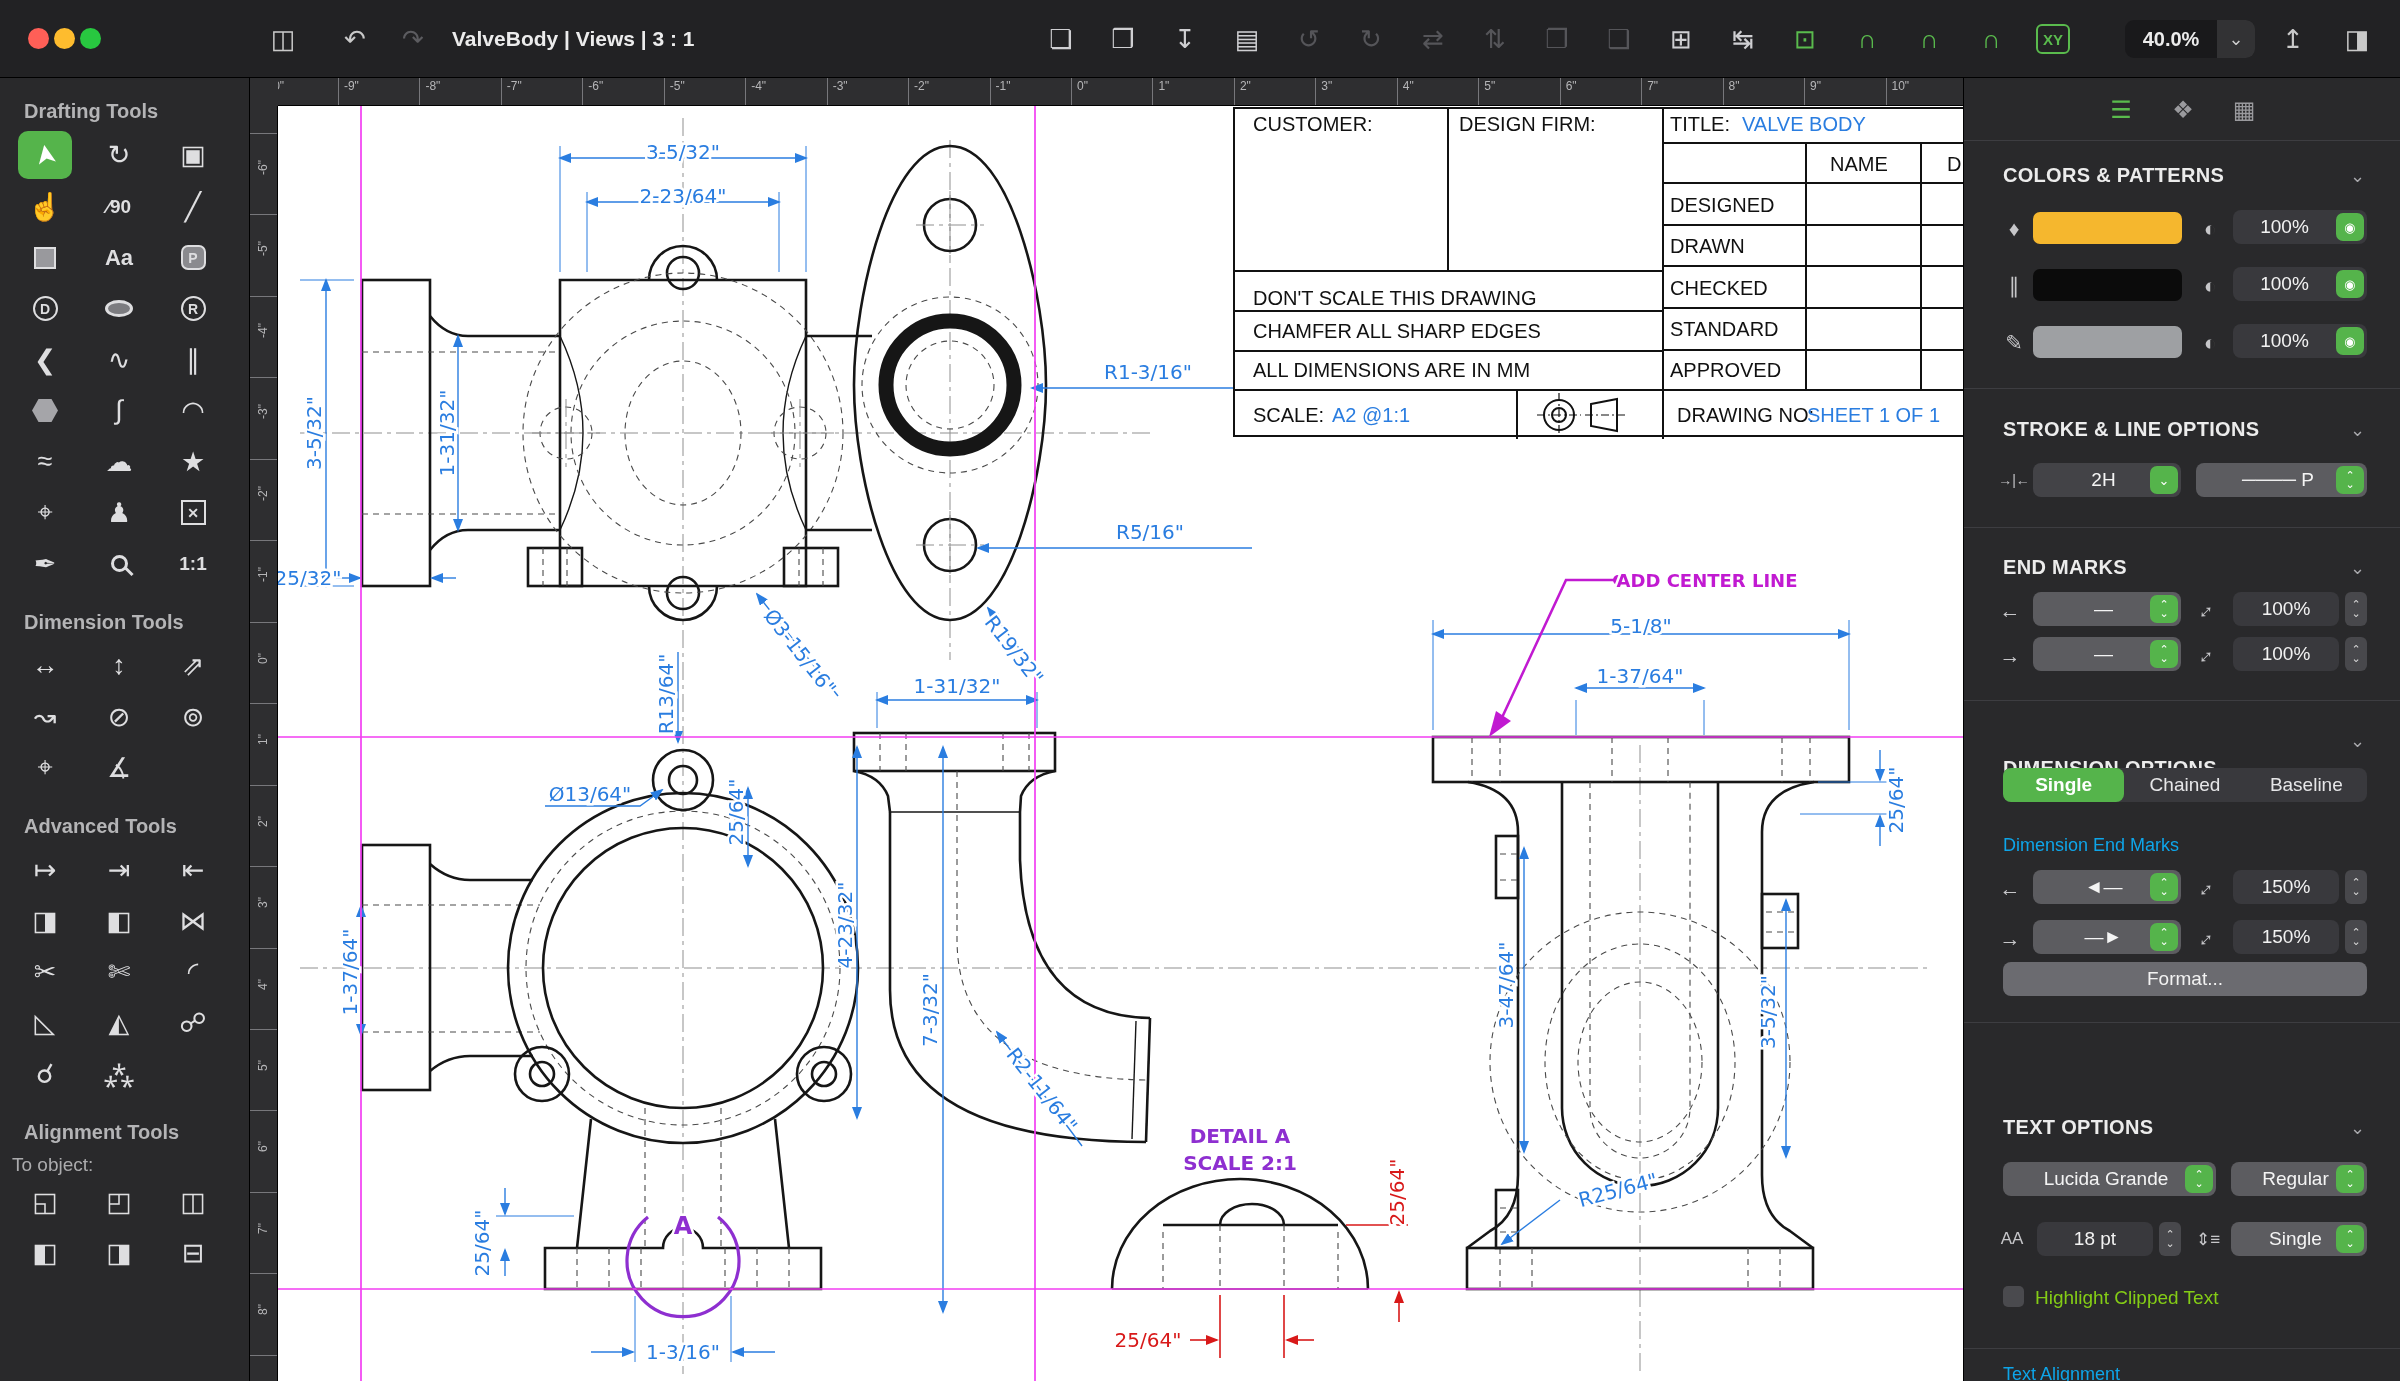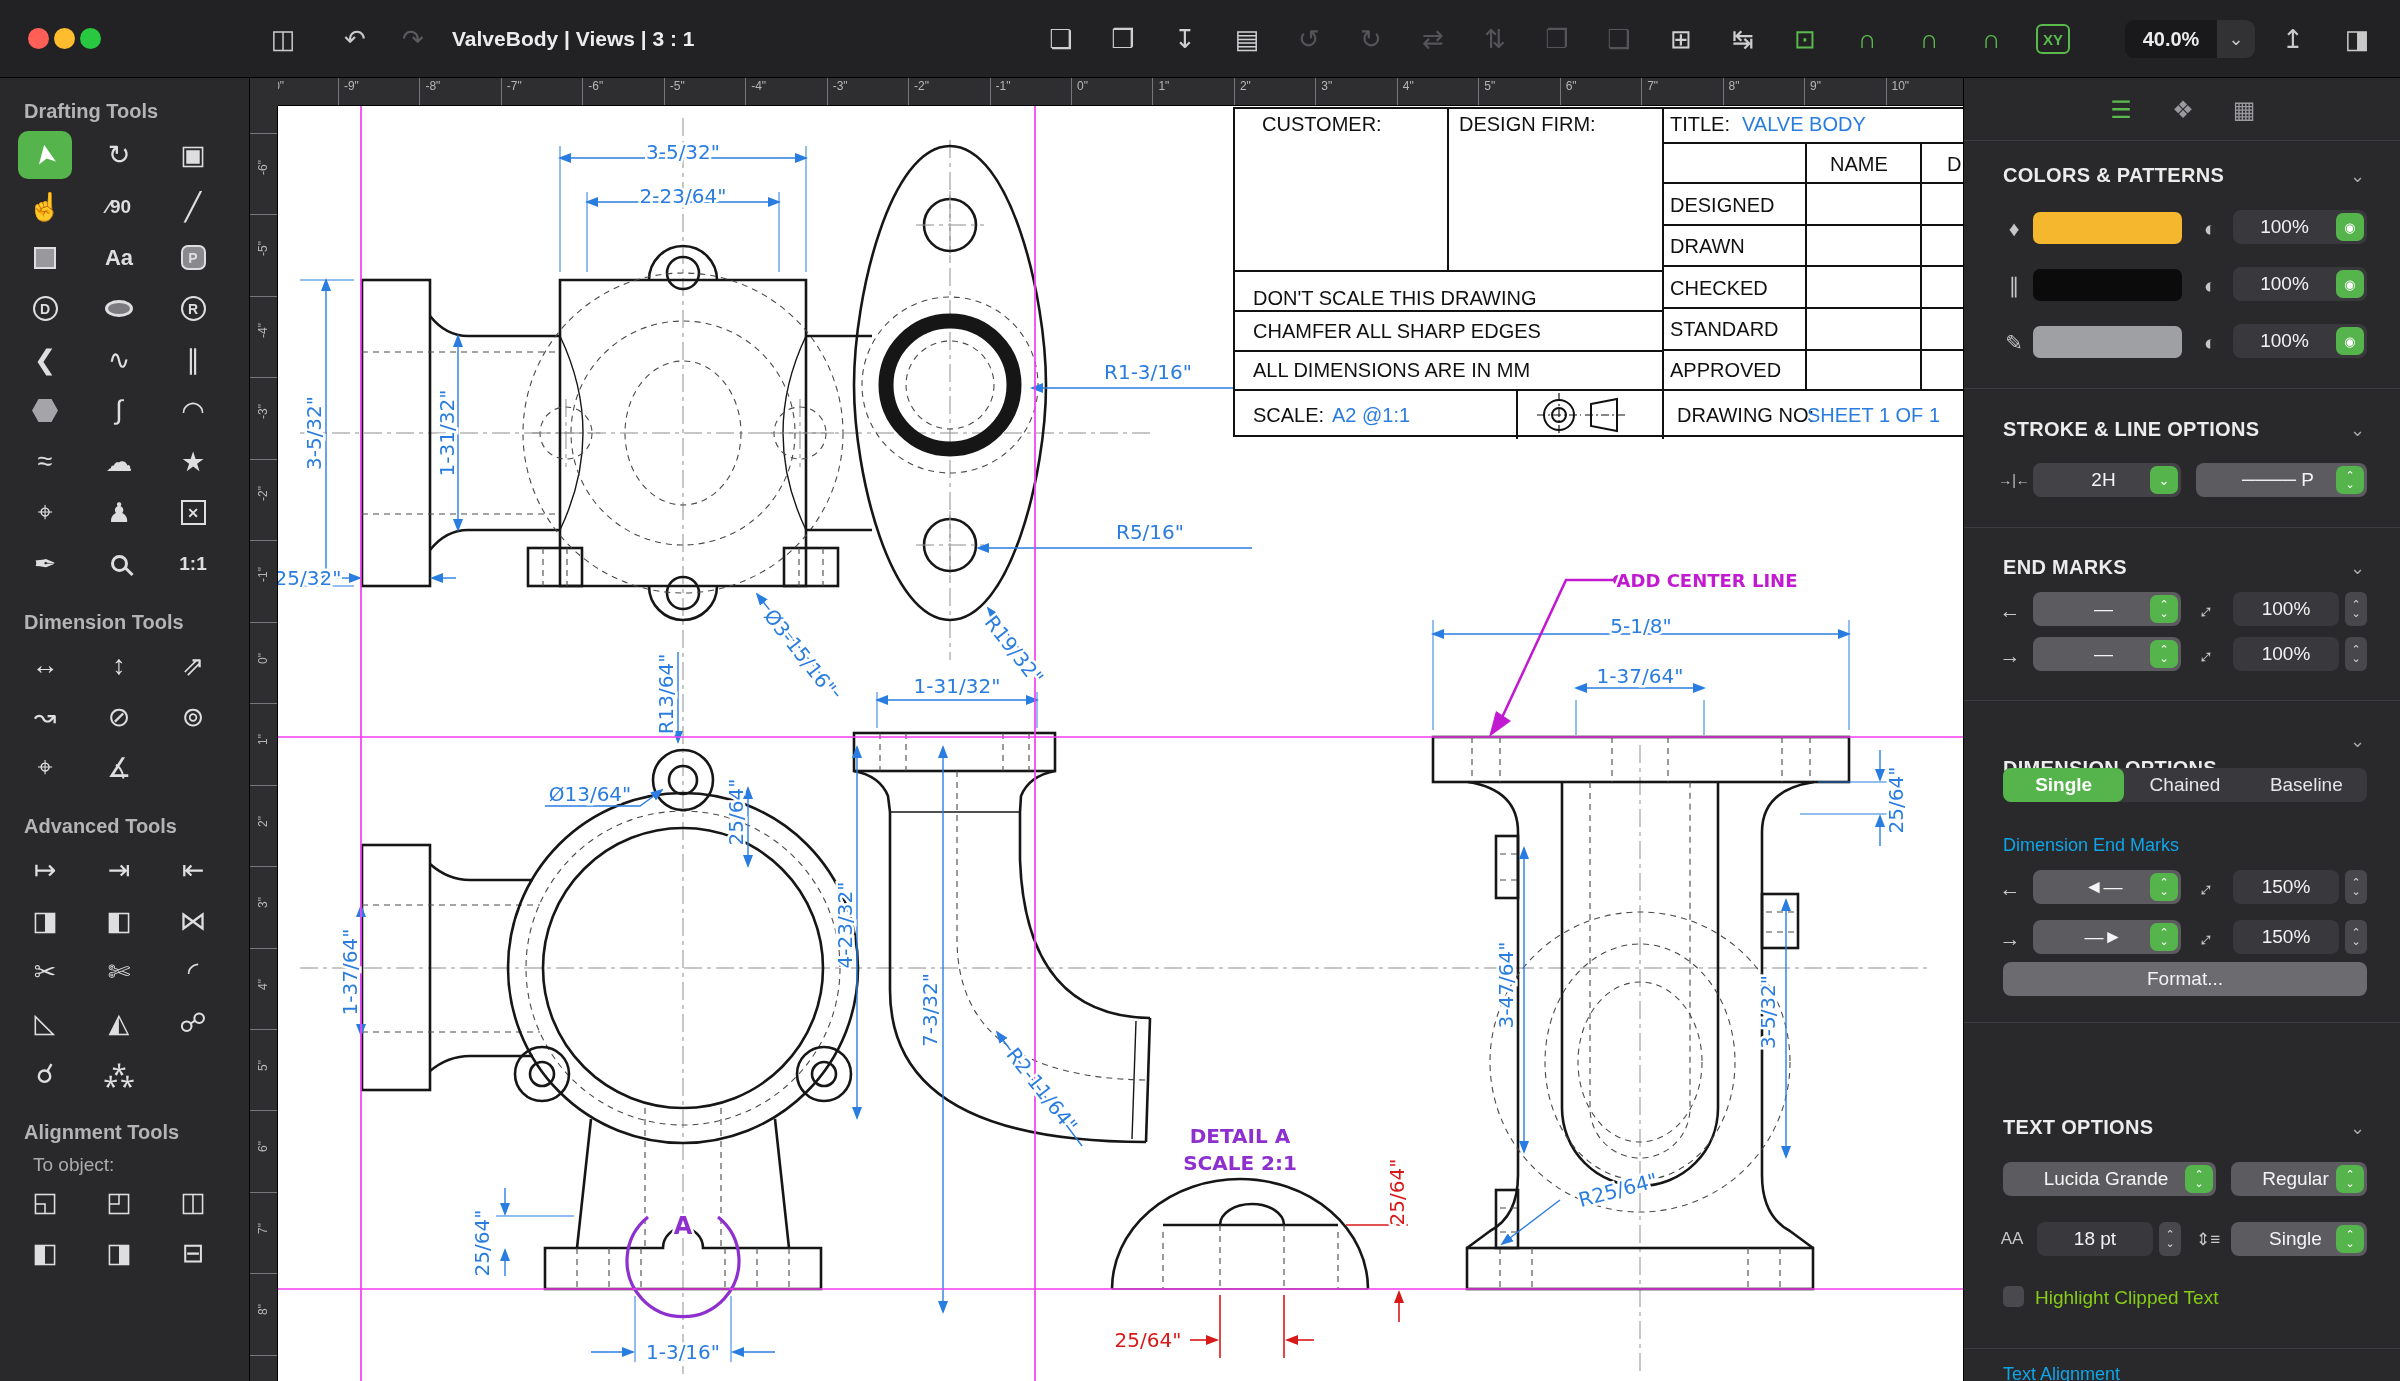--- a/index.html
+++ b/index.html
@@ -25,21 +25,21 @@
   #zoom-field { position:absolute; left:2125px; top:20px; width:130px; height:38px; background:#19191b;
                 border-radius:9px; display:flex; align-items:center; }
   #zoom-field .zv { flex:1; text-align:center; color:#ececec; font-size:20px; font-weight:600; }
   #zoom-field .zc { width:38px; height:38px; background:#323234; border-radius:0 9px 9px 0;
                     display:flex; align-items:center; justify-content:center; color:#cfcfcf; font-size:18px; }
 
   
   #sidebar { position:absolute; left:0; top:78px; width:250px; height:1303px; background:#29292b;
              border-right:1px solid #000; overflow:hidden; z-index:20; }
   .sec-title { color:#b4b4b6; font-size:20px; font-weight:700; margin:22px 0 6px 24px; }
-  .sub-title { color:#ababad; font-size:19px; margin:10px 0 0 33px; }
+  .sub-title { color:#ababad; font-size:19px; margin:10px 0 0 12px; }
   .tools { display:grid; grid-template-columns:74px 74px 74px; padding-left:14px; }
   .tool { width:62px; height:51px; display:flex; align-items:center; justify-content:center;
           color:#dedee0; border-radius:10px; }
   .tool .g { font-size:27px; color:#dedee0; }
   .tool.active { background:#55b44b; width:54px; height:48px; margin:2px 4px; }
   .tool.active .g { color:#fff; }
   [data-name="tool-select"] .g { transform:rotate(-100deg); display:inline-block; }
   [data-name="tool-angle-rotate"] .g, [data-name="tool-ratio"] .g { font-size:19px; font-weight:700; }
   [data-name="tool-text"] .g { font-size:22px; font-weight:700; }
   .sh { display:flex; align-items:center; justify-content:center; color:#dedee0; }
@@ -605,21 +605,21 @@
     <div class="tb-line" style="left:0;top:241px;width:427px;height:2px"></div>
 
     <div class="tb-line" style="left:427px;top:33px;width:581px;height:2px"></div>
     <div class="tb-line" style="left:427px;top:73px;width:581px;height:2px"></div>
     <div class="tb-line" style="left:427px;top:115px;width:581px;height:2px"></div>
     <div class="tb-line" style="left:427px;top:156px;width:581px;height:2px"></div>
     <div class="tb-line" style="left:427px;top:198px;width:581px;height:2px"></div>
     <div class="tb-line" style="left:427px;top:240px;width:581px;height:2px"></div>
     <div class="tb-line" style="left:0;top:280px;width:1008px;height:2px"></div>
 
-    <div class="tb-txt" style="left:27px;top:4px" data-name="customer-label">CUSTOMER:</div>
+    <div class="tb-txt" style="left:18px;top:4px" data-name="customer-label">CUSTOMER:</div>
     <div class="tb-txt" style="left:224px;top:4px" data-name="design-firm-label">DESIGN FIRM:</div>
     <div class="tb-txt" style="left:435px;top:4px" data-name="title-label">TITLE:</div>
     <div class="tb-txt tb-blue" style="left:507px;top:4px" data-name="title-value">VALVE BODY</div>
     <div class="tb-txt" style="left:595px;top:44px" data-name="name-column-header">NAME</div>
     <div class="tb-txt" style="left:712px;top:44px" data-name="date-column-header">D</div>
     <div class="tb-txt" style="left:435px;top:85px" data-name="row-label">DESIGNED</div>
     <div class="tb-txt" style="left:435px;top:126px" data-name="row-label">DRAWN</div>
     <div class="tb-txt" style="left:435px;top:168px" data-name="row-label">CHECKED</div>
     <div class="tb-txt" style="left:435px;top:209px" data-name="row-label">STANDARD</div>
     <div class="tb-txt" style="left:435px;top:250px" data-name="row-label">APPROVED</div>

